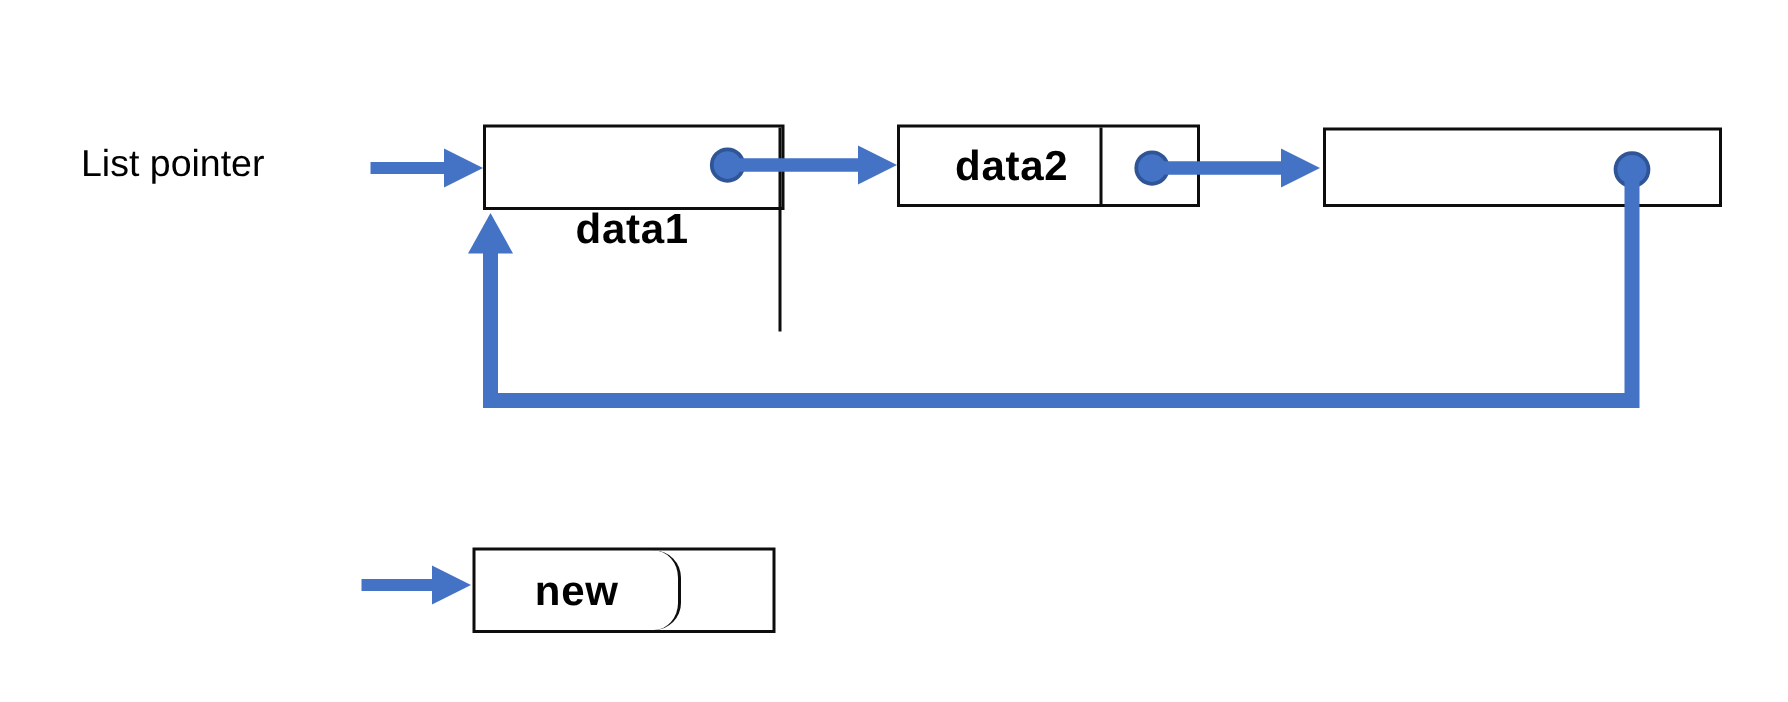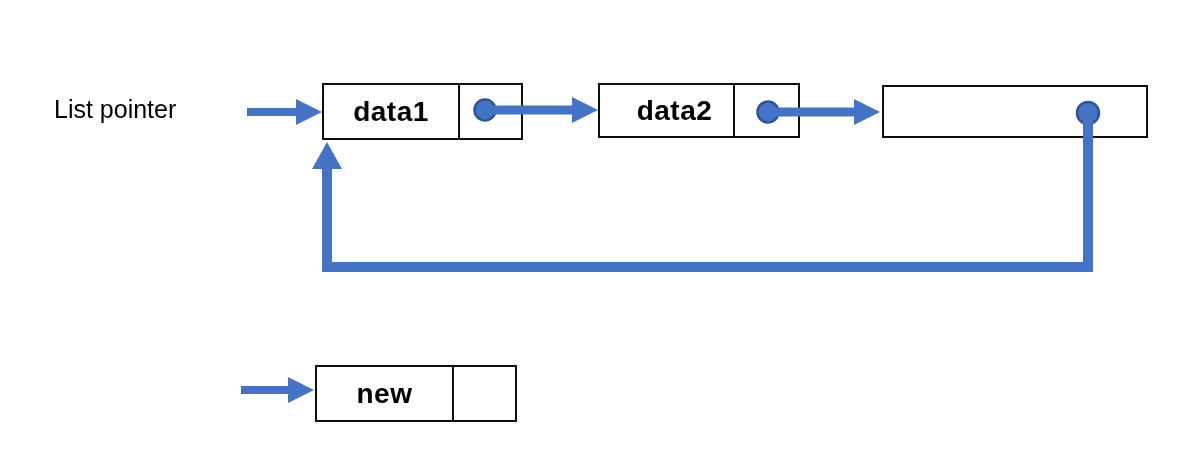--- a/index.html
+++ b/index.html
@@ -100,33 +100,33 @@
     </g>
 
     <g>
       <path class="connector-line" d="M241 390 H289" stroke-width="8"></path>
       <polygon class="arrowhead" points="314,390 288,377 288,403"></polygon>
     </g>
   </svg>
 
   <div class="diagram-label" style="left:54px; top:97px;">List pointer</div>
 
-  <div class="node" style="left:322px; top:83px; width:201px; height:57px;">
+  <div class="node" style="left:322px; top:83px; width:201px; height:57px;flex-direction:column;">
     <div class="cell data-cell" style="flex:0 0 136px;">data1</div>
     <div class="cell ptr-cell"></div>
   </div>
 
   <div class="node" style="left:598px; top:83px; width:202px; height:55px;">
     <div class="cell data-cell" style="flex:0 0 135px;padding-left:16px;">data2</div>
     <div class="cell ptr-cell"></div>
   </div>
 
   <div class="node" style="left:882px; top:85px; width:266px; height:53px;">
     <div class="cell ptr-cell"></div>
   </div>
 
 
   <div class="node" style="left:315px; top:365px; width:202px; height:57px;">
-    <div class="cell data-cell" style="flex:0 0 137px;">new</div>
+    <div class="cell data-cell" style="flex:0 0 137px;border-radius:18px;">new</div>
     <div class="cell ptr-cell"></div>
   </div>
 
 </div>
 
 </body></html>

